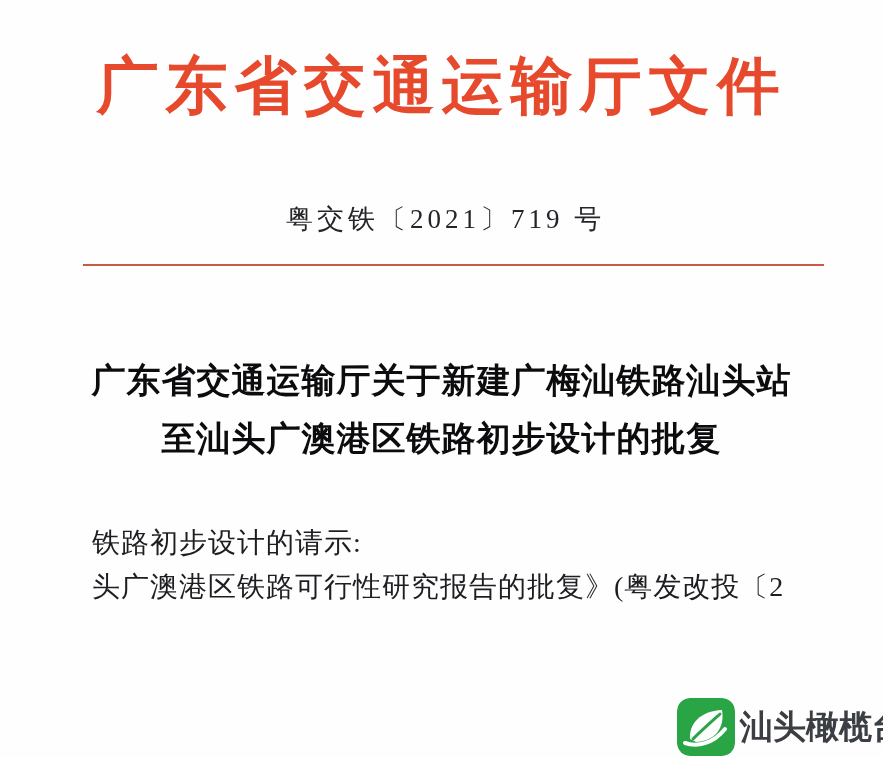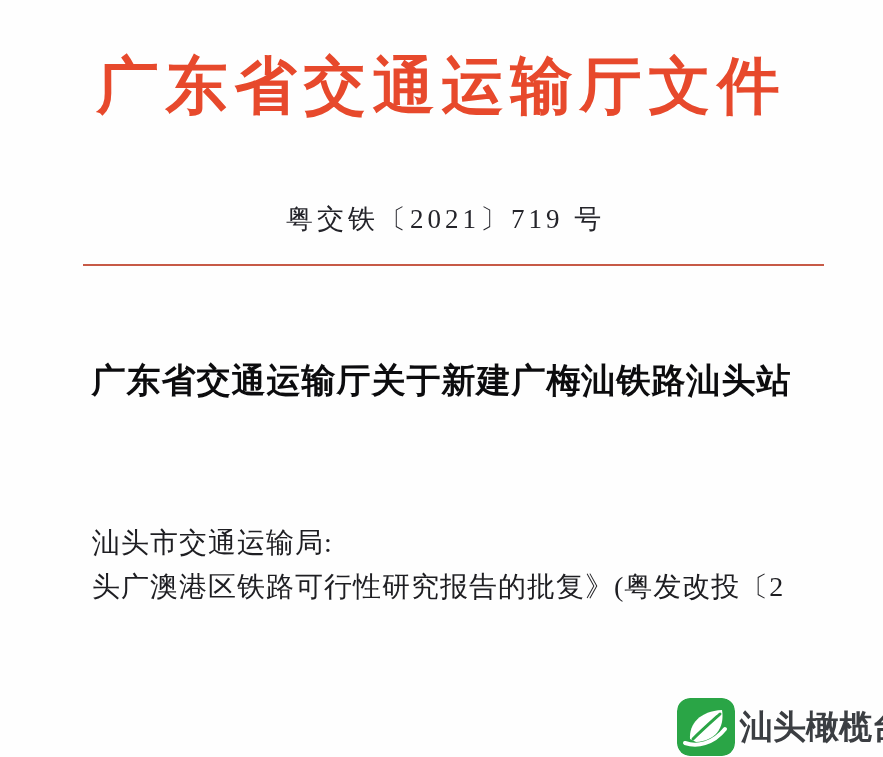--- a/index.html
+++ b/index.html
@@ -94,24 +94,25 @@
 <div class="page">
 
   <div class="org-header" style="color: rgb(231, 73, 44);">广东省交通运输厅文件</div>
 
   <div class="doc-number">粤交铁〔2021〕719 号</div>
 
   <div class="red-line" style="background-color: rgb(199, 90, 71);"></div>
 
   <div class="doc-title">
     <div>广东省交通运输厅关于新建广梅汕铁路汕头站</div>
+    <div>至汕头广澳港区铁路初步设计的批复</div>
   </div>
 
   <div class="body-block">
-    <div class="body-line">汕头市交通运输局:</div>
+    <div class="body-line">铁路初步设计的请示:</div>
     <div class="body-line">头广澳港区铁路可行性研究报告的批复》(粤发改投〔2</div>
   </div>
 
   <div class="watermark">
     <span style="display:block;">
       <svg class="wm-icon" viewBox="0 0 58 58" xmlns="http://www.w3.org/2000/svg">
         <rect x="0" y="0" width="58" height="58" rx="13" fill="#2aa546"></rect>
         <path d="M 13 41 C 12 26 23 13 45 12 C 48 30 38 43 19 44 Z" fill="#ffffff"></path>
         <path d="M 16 41 C 24 33 33 25 43 16" stroke="#2aa546" stroke-width="3" fill="none" stroke-linecap="round"></path>
         <path d="M 8 45 C 20 49 36 46 48 31" stroke="#ffffff" stroke-width="4" fill="none" stroke-linecap="round"></path>

